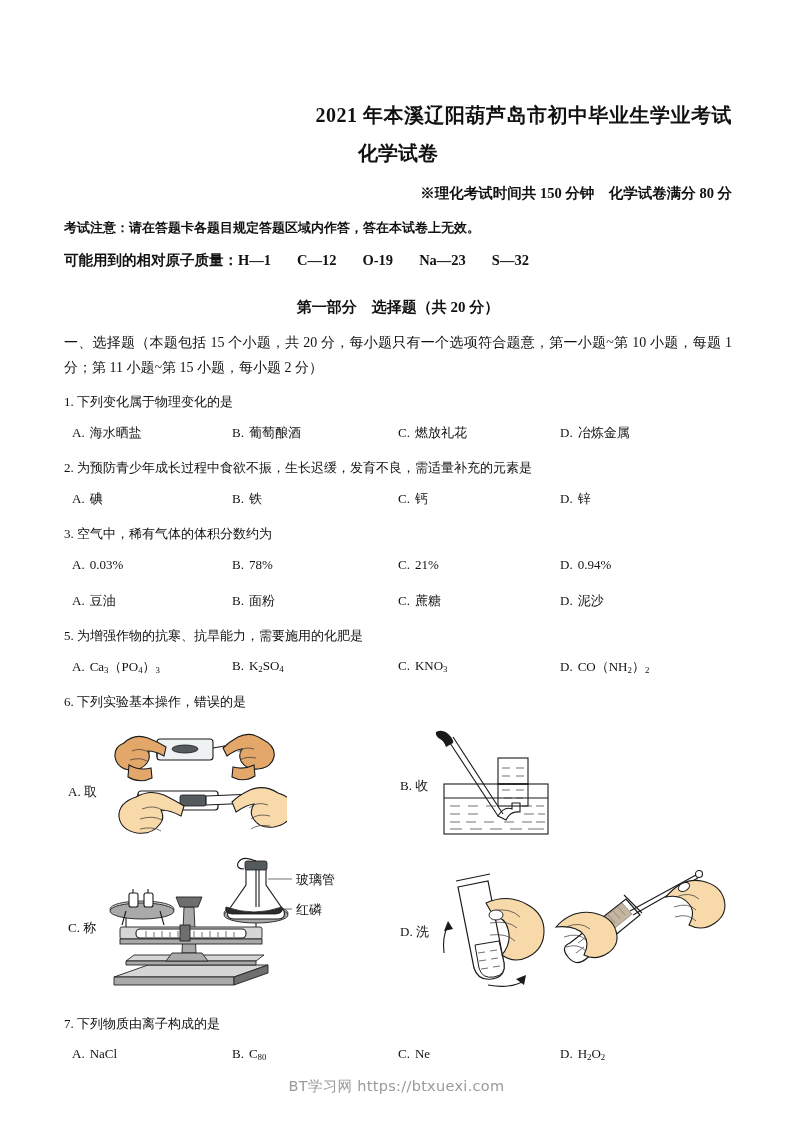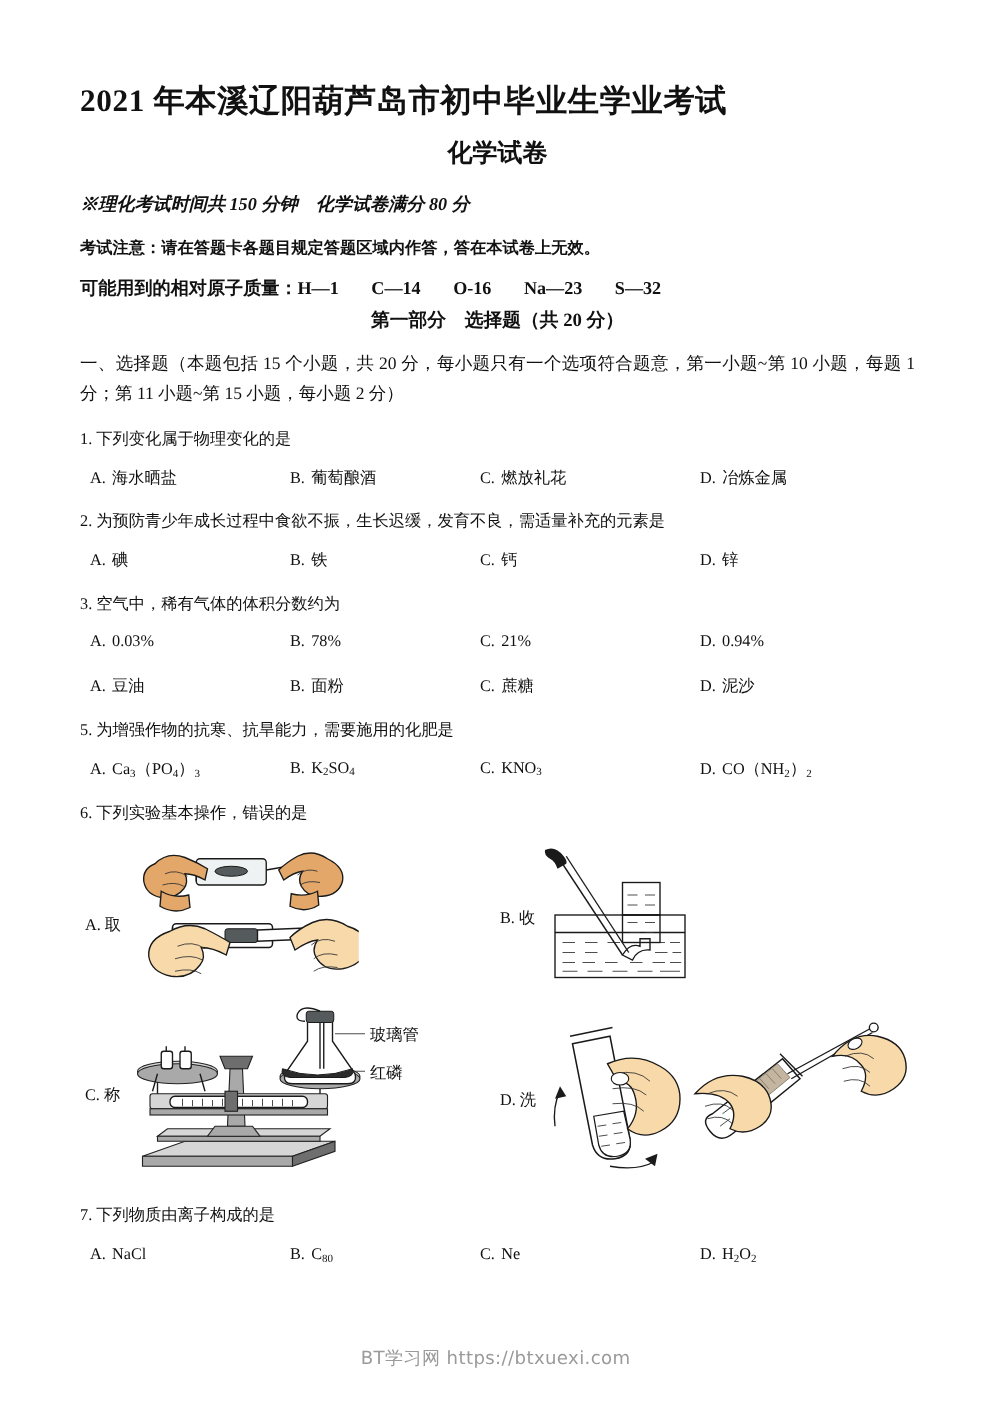--- a/index.html
+++ b/index.html
@@ -23,59 +23,58 @@
   }
   .sheet {
     position: absolute;
     left: 64px;
     top: 0;
     width: 668px;
   }
 
   
   .title-main {
-    text-align: left;
-    font-weight: bold;
-    font-size: 25px;
+    text-align: right;
+    font-weight: bold;
+    font-size: 20px;
     letter-spacing: 0.5px;
-    margin-top: 68px;
+    margin-top: 104px;
     line-height: 1.1;
   }
   .title-sub {
     text-align: center;
     font-weight: bold;
     font-size: 20px;
     margin-top: 16px;
     line-height: 1.1;
   }
   .notice-center {
-    text-align: left;
+    text-align: right;
     font-weight: bold;
     font-size: 14.5px;
     margin-top: 20px;
-    font-style: italic;
   }
   .notice-left {
     font-weight: bold;
     font-size: 13px;
     margin-top: 16px;
     text-align: left;
   }
   .atomic-line {
     font-weight: bold;
     font-size: 14.5px;
     margin-top: 14px;
     text-align: left;
   }
   .atomic-line .gap { display:inline-block; width: 26px; }
   .part-title {
     text-align: center;
     font-weight: bold;
     font-size: 15px;
-    margin-top: 7px;
+    margin-top: 28px;
   }
   .section-intro {
     font-weight: normal;
     font-size: 14px;
     margin-top: 14px;
     line-height: 1.75;
     text-align: justify;
   }
 
   
@@ -90,21 +89,21 @@
     margin-top: 13px;
     font-size: 13px;
   }
   .opt {
     position: absolute;
     top: 0;
     white-space: nowrap;
   }
   .opt.a { left: 8px; }
   .opt.b { left: 168px; }
-  .opt.c { left: 320px; }
+  .opt.c { left: 334px; }
   .opt.d { left: 496px; font-family: Liberation Serif, serif; }
   .opt .lbl { margin-right: 5px; }
   sub { font-size: 0.68em; vertical-align: -0.25em; }
 
   
   .fig-block { position: relative; margin-top: 10px; }
   .fig-row { position: relative; }
   .fig-label {
     position: absolute;
     font-size: 13px;
@@ -150,21 +149,21 @@
 
 <div class="page">
   <div class="sheet">
 
     <div class="title-main">2021 年本溪辽阳葫芦岛市初中毕业生学业考试</div>
     <div class="title-sub">化学试卷</div>
     <div class="notice-center">※理化考试时间共 150 分钟　化学试卷满分 80 分</div>
     <div class="notice-left">考试注意：请在答题卡各题目规定答题区域内作答，答在本试卷上无效。</div>
 
     <div class="atomic-line">
-      <span>可能用到的相对原子质量：</span><span>H—1</span><span class="gap"></span><span>C—14</span><span class="gap"></span><span>O-16</span><span class="gap"></span><span>Na—23</span><span class="gap"></span><span>S—32</span>
+      <span>可能用到的相对原子质量：</span><span>H—1</span><span class="gap"></span><span>C—12</span><span class="gap"></span><span>O-19</span><span class="gap"></span><span>Na—23</span><span class="gap"></span><span>S—32</span>
     </div>
 
     <div class="part-title">第一部分　选择题（共 20 分）</div>
     <div class="section-intro">一、选择题（本题包括 15 个小题，共 20 分，每小题只有一个选项符合题意，第一小题~第 10 小题，每题 1 分；第 11 小题~第 15 小题，每小题 2 分）</div>
 
     <div class="q-stem">
       <span>1.</span>
       <span>下列变化属于物理变化的是</span>
     </div>
     <div class="opt-row">

